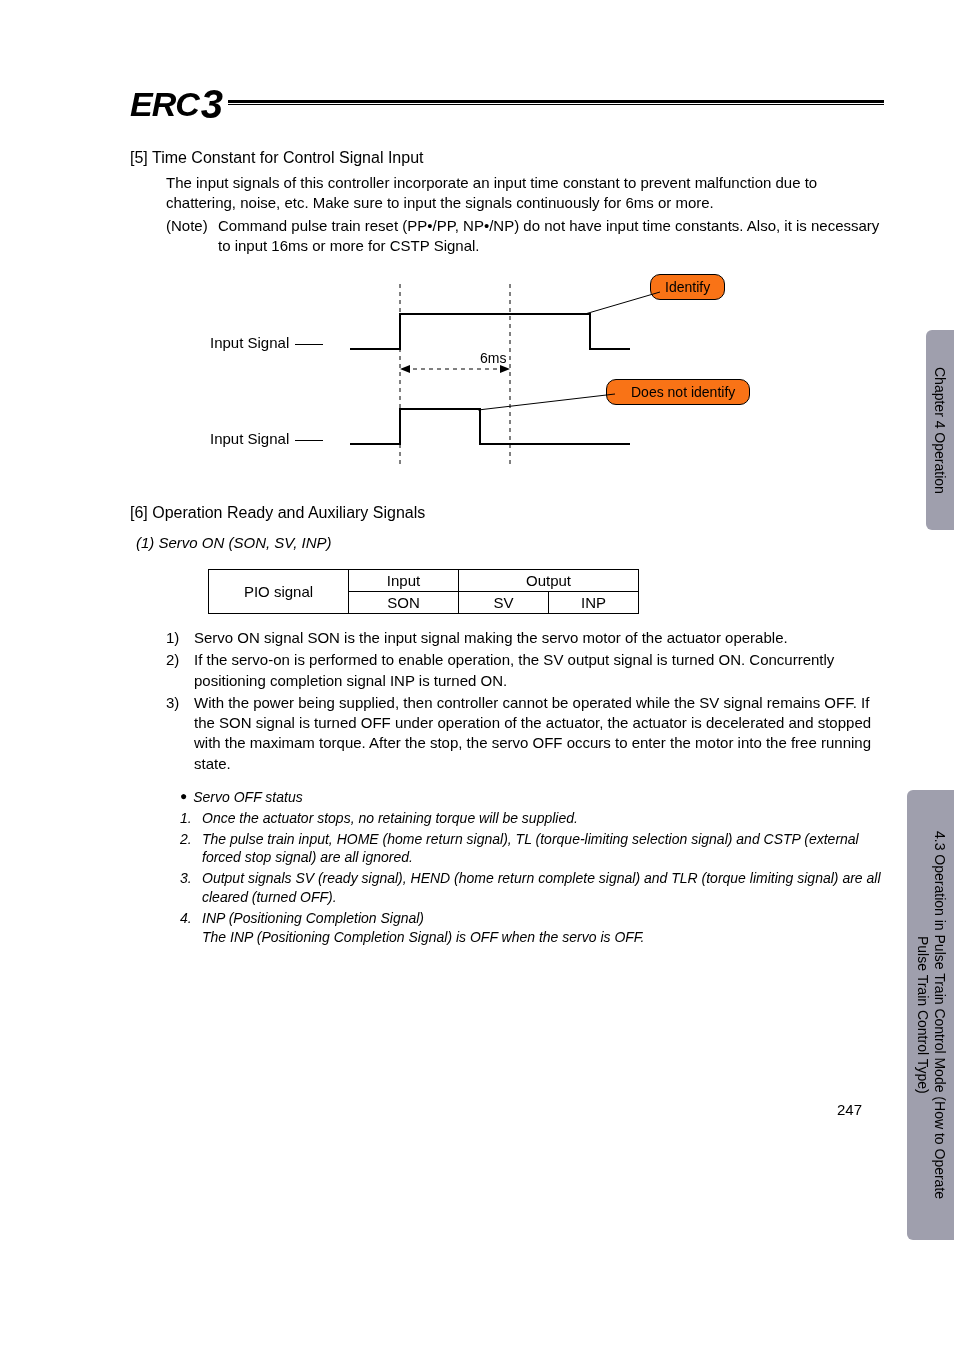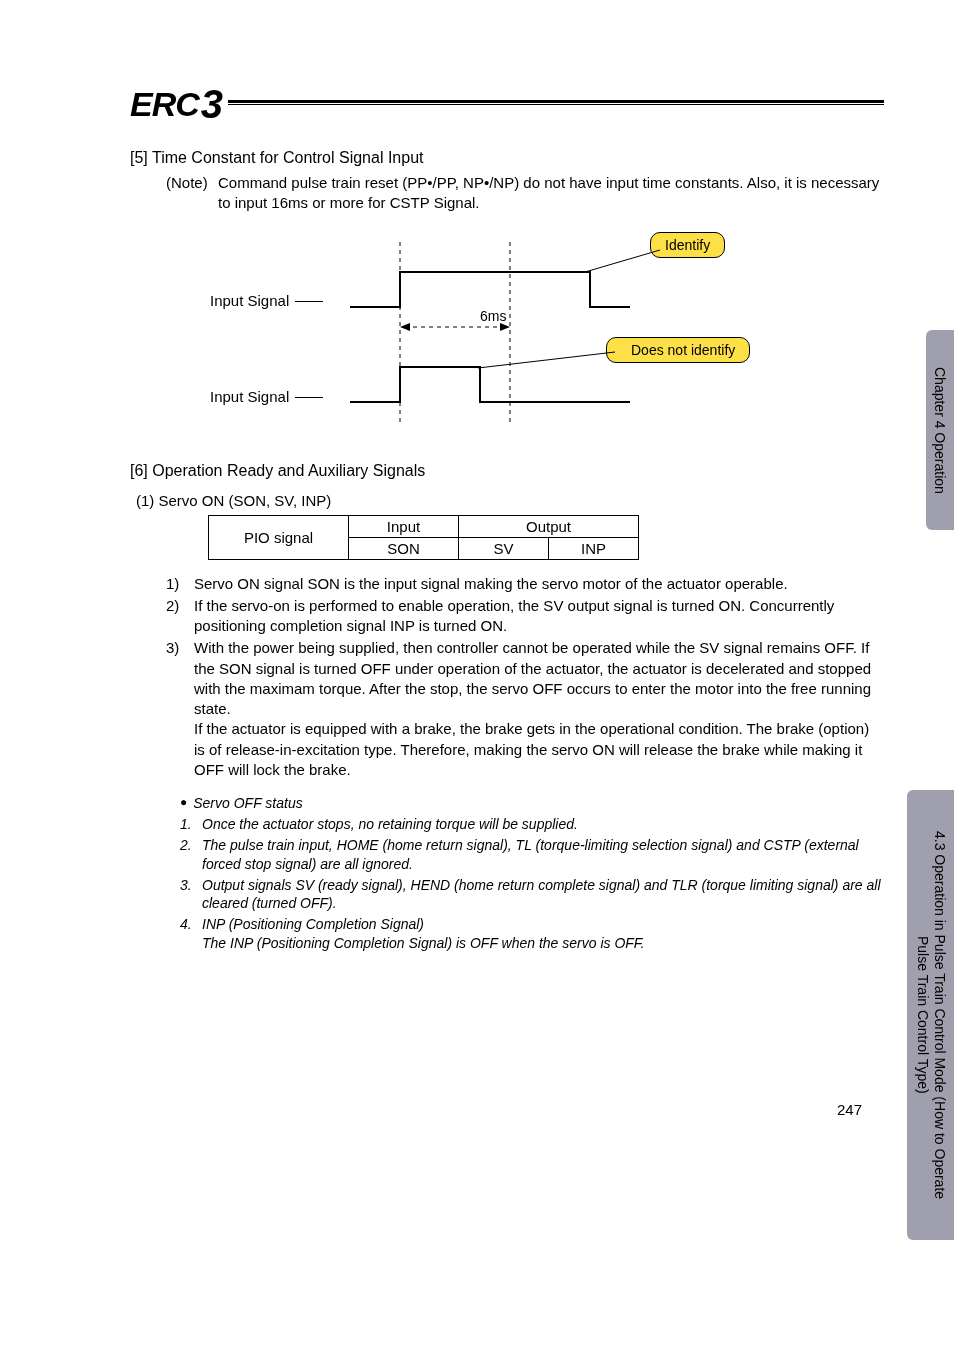--- a/index.html
+++ b/index.html
@@ -20,28 +20,28 @@
 
   
   .diagram-wrap { margin: 18px 0 30px 80px; position: relative; width: 560px; height: 200px; }
   .sig-label { position: absolute; font-size: 15px; }
   .sig-label.top { left: 0; top: 60px; }
   .sig-label.bot { left: 0; top: 156px; }
   .sig-label .dash { display: inline-block; width: 28px; border-top: 1px solid #000; vertical-align: middle; margin-left: 6px; }
 
   .svg-diagram { position: absolute; left: 120px; top: 0; }
 
-  .bubble { position: absolute; border: 1px solid #000; border-radius: 10px; padding: 4px 14px; font-size: 14px; background: #fde047; }
+  .bubble { position: absolute; border: 1px solid #000; border-radius: 10px; padding: 4px 14px; font-size: 14px; background: #f97316; }
   .bubble.identify { left: 440px; top: 0; }
   .bubble.noid { left: 396px; top: 105px; padding-left: 24px; }
   .six-ms { position: absolute; left: 270px; top: 76px; font-size: 14px; }
 
   
   .h6 { font-size: 16px; margin-top: 26px; margin-bottom: 12px; }
-  .h-sub { font-size: 15px; margin: 8px 0 6px 6px; }
+  .h-sub { font-size: 15px; margin: 8px 0 18px 6px; font-style: italic; }
 
   
   .pio-table { border-collapse: collapse; margin-left: 78px; font-size: 15px; margin-bottom: 14px; }
   .pio-table th, .pio-table td { border: 1px solid #000; padding: 2px 12px; text-align: center; font-weight: 400; }
 
   
   .numlist { margin-left: 36px; font-size: 15px; line-height: 1.35; }
   .numlist .item { display: flex; margin-bottom: 2px; }
   .numlist .item .num { flex: 0 0 28px; }
   .numlist .item .body { flex: 1; }
@@ -68,20 +68,21 @@
 
   <div class="header">
     <span class="logo">
       <span>ERC</span>
         <span class="three">3</span>
     </span>
     <span class="header-line"></span>
   </div>
 
   <div class="section-heading">[5]  Time Constant for Control Signal Input</div>
+  <div class="para">The input signals of this controller incorporate an input time constant to prevent malfunction due to chattering, noise, etc. Make sure to input the signals continuously for 6ms or more.</div>
   <div class="note-line">
     <span class="note-label">(Note)</span>
     <span class="note-body">Command pulse train reset (PP•/PP, NP•/NP) do not have input time constants. Also, it is necessary to input 16ms or more for CSTP Signal.</span>
   </div>
 
   <div class="diagram-wrap">
     <div class="sig-label top"><span>Input Signal</span><span class="dash"></span></div>
     <div class="sig-label bot"><span>Input Signal</span><span class="dash"></span></div>
     <div class="six-ms">6ms</div>
     <div class="bubble identify">Identify</div>
@@ -130,21 +131,20 @@
       <span class="body">Servo ON signal SON is the input signal making the servo motor of the actuator operable.</span>
     </div>
     <div class="item">
       <span class="num">2)</span>
       <span class="body">If the servo-on is performed to enable operation, the SV output signal is turned ON. Concurrently positioning completion signal INP is turned ON.</span>
     </div>
     <div class="item">
       <span class="num">3)</span>
       <span class="body">
         <div>With the power being supplied, then controller cannot be operated while the SV signal remains OFF. If the SON signal is turned OFF under operation of the actuator, the actuator is decelerated and stopped with the maximam torque. After the stop, the servo OFF occurs to enter the motor into the free running state.</div>
-        <div>If the actuator is equipped with a brake, the brake gets in the operational condition. The brake (option) is of release-in-excitation type. Therefore, making the servo ON will release the brake while making it OFF will lock the brake.</div>
       </span>
     </div>
   </div>
 
   <div class="bullet-block">
     <div class="bullet-head">Servo OFF status</div>
     <div class="bullet-list">
       <div class="row">
         <span class="n">1.</span>
         <span class="b">Once the actuator stops, no retaining torque will be supplied.</span>

